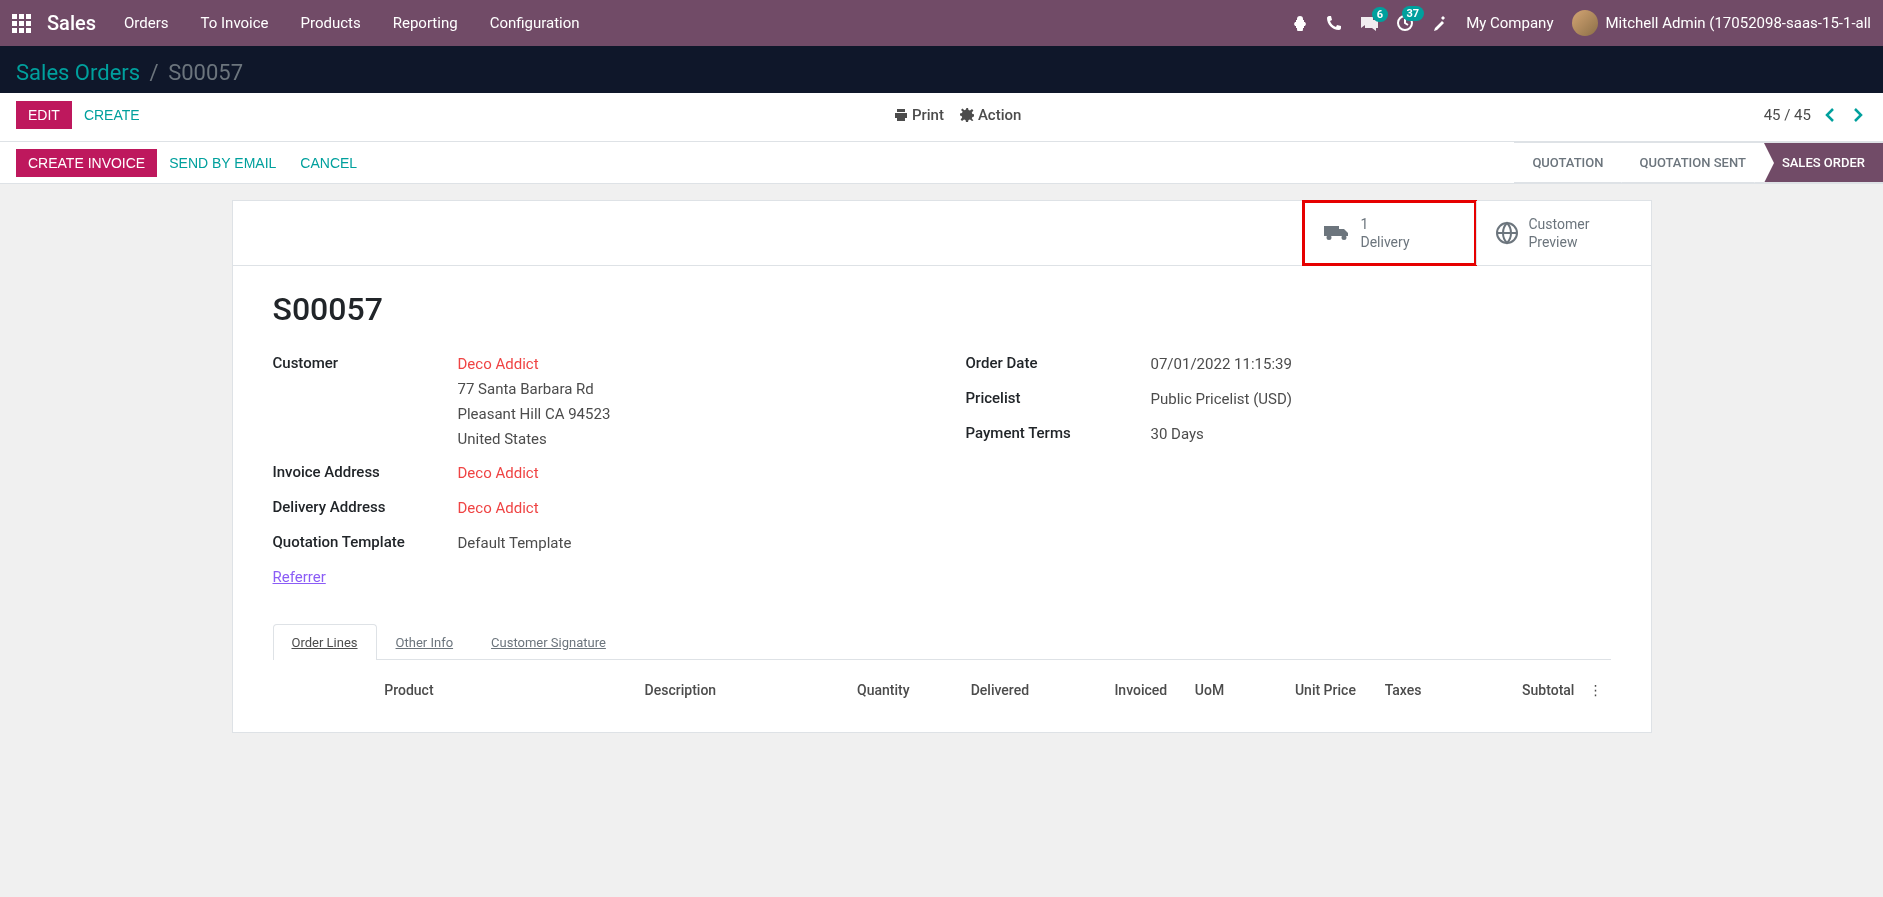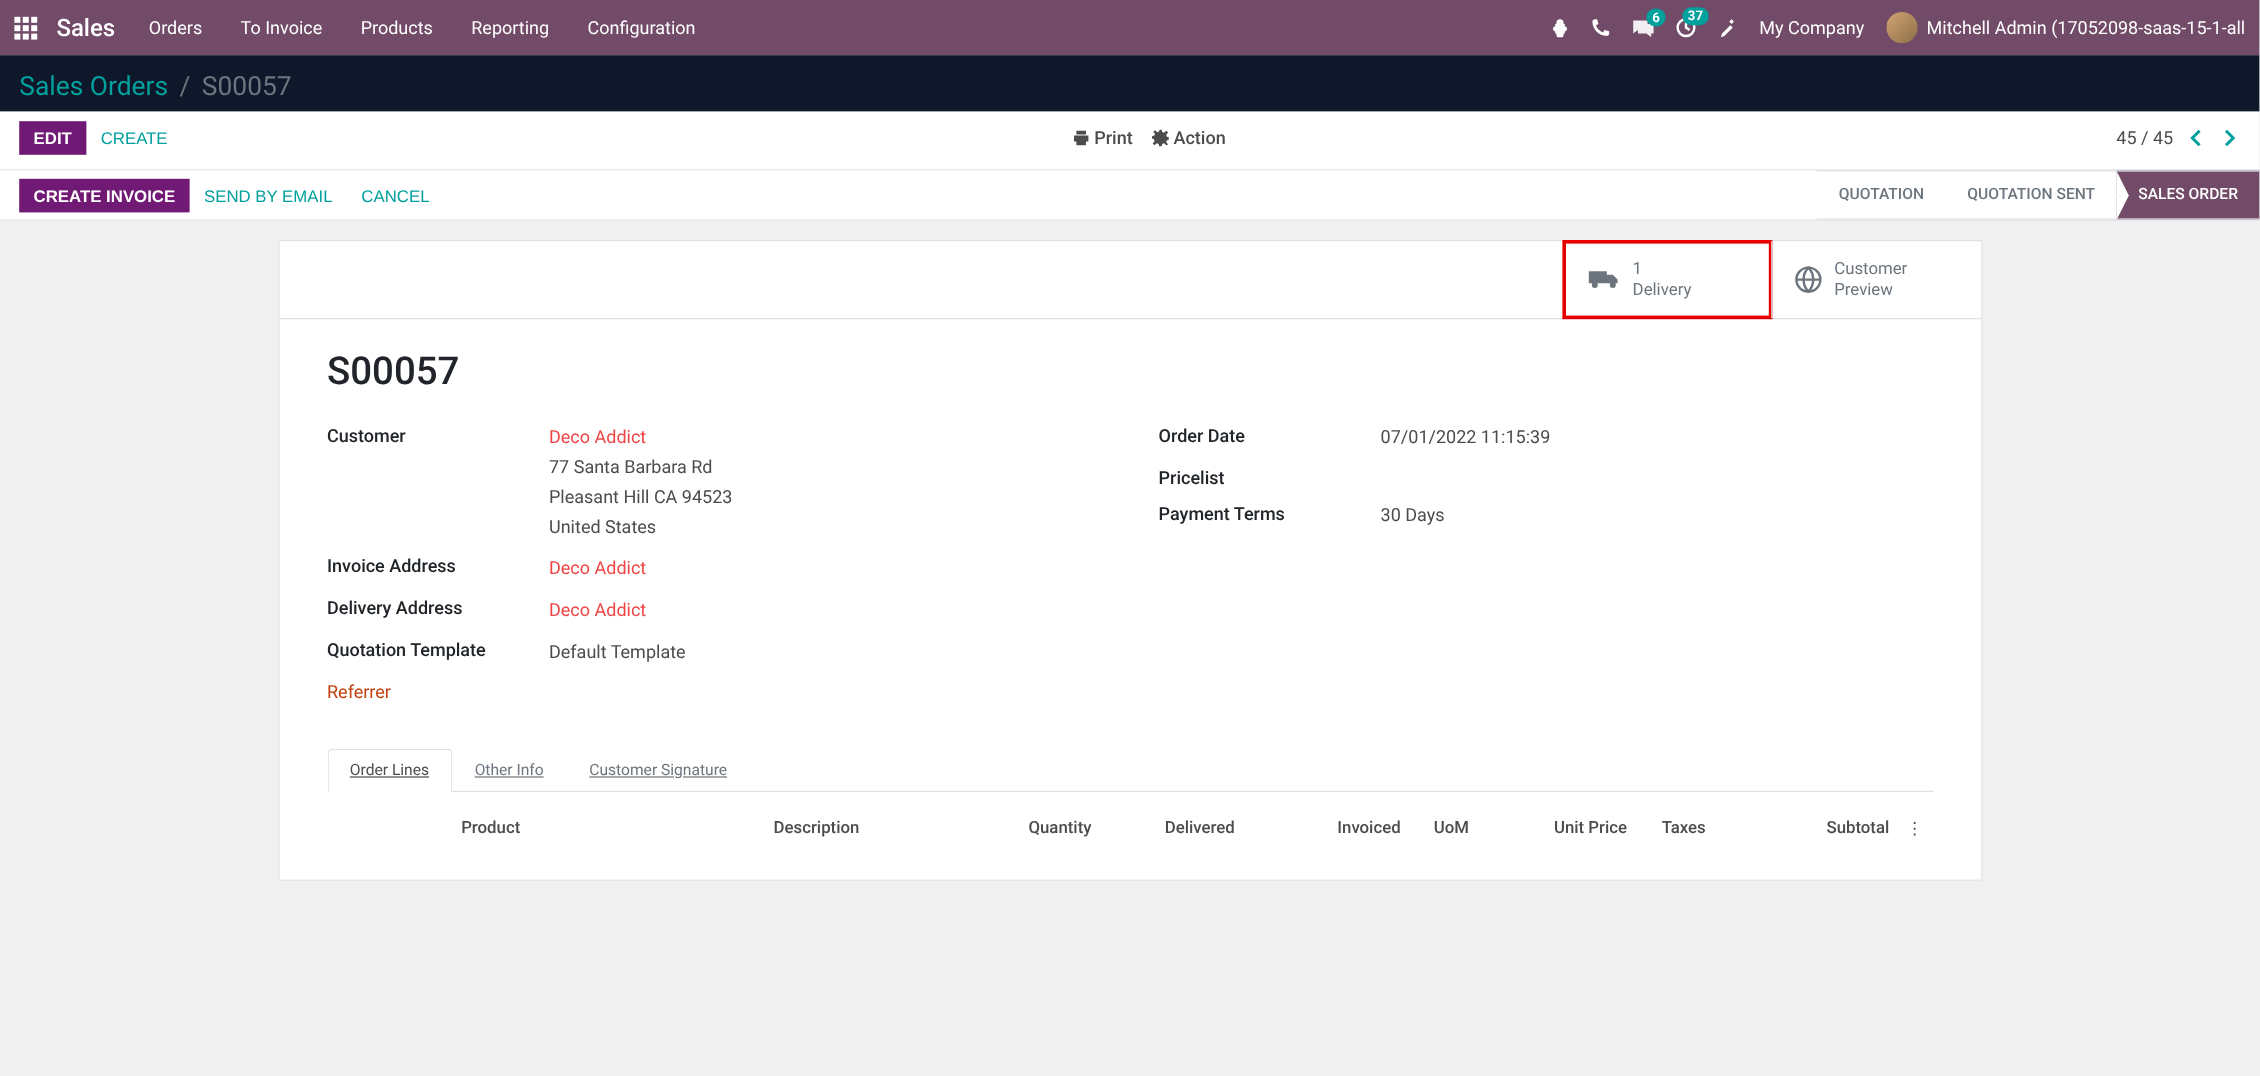--- a/index.html
+++ b/index.html
@@ -16,21 +16,21 @@
 .company { color: #fff; font-size: 15px; cursor: pointer; }
 .user { display: flex; align-items: center; gap: 8px; color: #fff; font-size: 15px; cursor: pointer; white-space: nowrap; overflow: hidden; }
 .avatar { width: 26px; height: 26px; border-radius: 50%; background: linear-gradient(135deg, #d4a574, #8b6f47); display: inline-block; }
 .breadcrumb-bar { background: #0f172a; padding: 14px 16px 8px; }
 .breadcrumb { font-size: 22px; }
 .breadcrumb a { color: #00a09d; cursor: pointer; }
 .breadcrumb .sep { color: #6c757d; margin: 0 4px; }
 .breadcrumb .current { color: #6c757d; }
 .control-bar { background: #fff; padding: 8px 16px 12px; display: flex; align-items: center; border-bottom: 1px solid #dee2e6; }
 .btn { padding: 6px 12px; font-size: 14px; cursor: pointer; border: none; text-transform: uppercase; }
-.btn-primary { background: #701a75; color: #fff; font-weight: 700; }
+.btn-primary { background: #be185d; color: #fff; font-weight: 400; }
 .btn-link { background: transparent; color: #00a09d; font-weight: 500; }
 .control-center { display: flex; gap: 16px; margin-left: auto; margin-right: auto; }
 .control-center a { color: #4c4c4c; font-size: 15px; cursor: pointer; display: flex; align-items: center; gap: 4px; font-weight: 500; justify-content: space-between; }
 .pager { display: flex; align-items: center; gap: 10px; font-size: 15px; color: #4c4c4c; }
 .pager-arrow { cursor: pointer; color: #00a09d; font-size: 18px; padding: 0 4px; }
 .status-bar { background: #fff; display: flex; align-items: center; border-bottom: 1px solid #dee2e6; height: 42px; }
 .status-actions { display: flex; padding-left: 16px; }
 .status-progress { margin-left: auto; display: flex; align-items: stretch; height: 100%; }
 .status-step { display: flex; align-items: center; padding: 0 18px; font-size: 13px; font-weight: 500; color: #6c757d; text-transform: uppercase; position: relative; border-top: 1px solid #dee2e6; border-bottom: 1px solid #dee2e6; }
 .status-step.active { background: #714b67; color: #fff; }
@@ -44,21 +44,21 @@
 .stat-icon { color: #6c757d; }
 .stat-text { display: flex; flex-direction: column; font-size: 14px; color: #6c757d; line-height: 1.3; }
 .form-body { padding: 24px 40px; }
 .order-title { font-size: 32px; font-weight: 500; color: #212529; margin-bottom: 24px; }
 .form-cols { display: flex; gap: 48px; }
 .form-col { flex: 1; }
 .field-row { display: flex; margin-bottom: 10px; font-size: 15px; }
 .field-label { width: 185px; font-weight: 500; color: #212529; padding-top: 2px; }
 .field-val { flex: 1; color: #4c4c4c; line-height: 1.65; }
 .field-val a { color: #ef4444; cursor: pointer; }
-.field-placeholder { color: #c2410c; font-size: 15px; padding-top: 2px; }
+.field-placeholder { color: #8b5cf6; font-size: 15px; padding-top: 2px; text-decoration: underline; }
 .tabs { display: flex; border-bottom: 1px solid #dee2e6; margin-top: 28px; }
 .tab { padding: 10px 18px; font-size: 13px; color: #6c757d; cursor: pointer; border: 1px solid transparent; border-bottom: none; margin-bottom: -1px; text-decoration: underline; }
 .tab.active { color: #4c4c4c; border-color: #dee2e6 #dee2e6 #fff; background: #fff; border-radius: 4px 4px 0 0; }
 .order-table { width: 100%; margin-top: 12px; font-size: 14px; }
 .order-table th { text-align: center; font-weight: 500; padding: 8px 6px; color: #4c4c4c; }
 .order-table th.num, .order-table td.num { text-align: right; }
 .kebab { cursor: pointer; color: #6c757d; }
 svg { display: block; }
 </style>
 </head>
@@ -232,20 +232,21 @@
             <div class="field-placeholder">Referrer</div>
           </div>
         </div>
         <div class="form-col">
           <div class="field-row">
             <div class="field-label">Order Date</div>
             <div class="field-val">07/01/2022 11:15:39</div>
           </div>
           <div class="field-row">
             <div class="field-label">Pricelist</div>
+            <div class="field-val">Public Pricelist (USD)</div>
           </div>
           <div class="field-row">
             <div class="field-label">Payment Terms</div>
             <div class="field-val">30 Days</div>
           </div>
         </div>
       </div>
 
       <div class="tabs">
         <div class="tab active">Order Lines</div>

